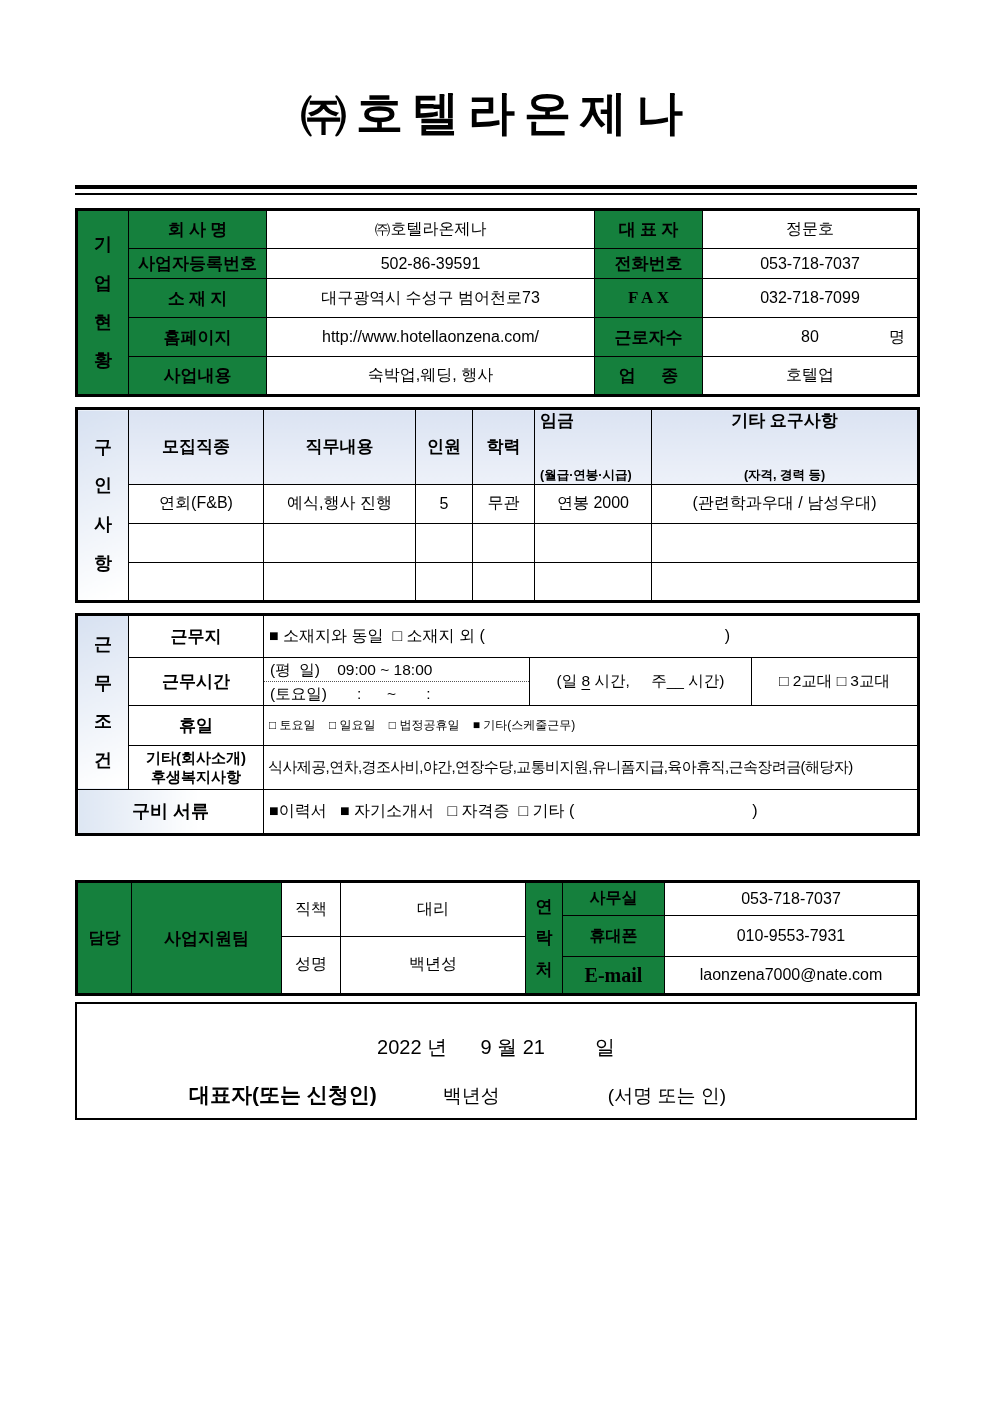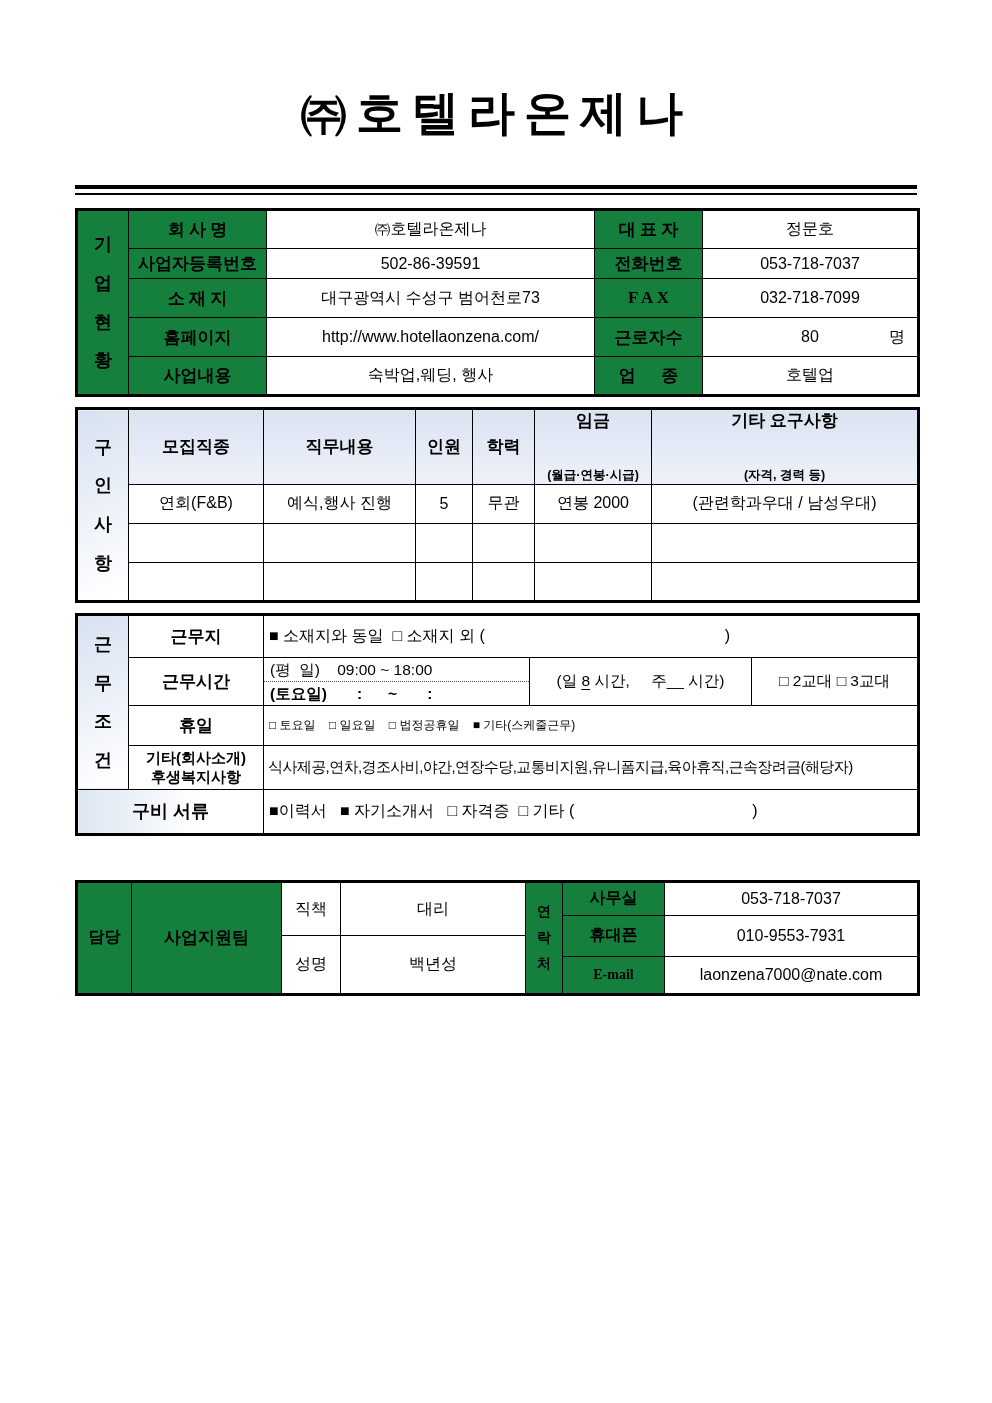--- a/index.html
+++ b/index.html
@@ -33,29 +33,29 @@
   .bluedocs { background:linear-gradient(90deg,#dde6f3 0%,#ffffff 65%); }
   .lbl { font-weight:700; text-align:center; font-size:17px; }
   .val { text-align:center; font-size:16px; }
   .left { text-align:left; }
   .pre { white-space:pre; }
   .vstack {
     width:1.15em; margin:0 auto; word-break:break-all;
     line-height:2.15; font-weight:700; font-size:18px; text-align:center;
   }
   .vstack3 {
-    width:1.15em; margin:16px auto; word-break:break-all;
-    line-height:1.85; font-weight:700; font-size:14px; text-align:center;
+    width:1.15em; margin:8px auto; word-break:break-all;
+    line-height:1.85; font-weight:700; font-size:17px; text-align:center;
   }
   .two-line div { line-height:1.25; }
   .hd1 { font-size:17px; font-weight:700; }
   .hd2 { font-size:12.5px; font-weight:700;margin-top:37px; }
   .timecell { padding:0; }
   .timecell .row1 { border-bottom:1px dotted #555; padding:2px 6px; height:24px; }
-  .timecell .row2 { padding:2px 6px; height:22px;font-weight:bold; }
+  .timecell .row2 { padding:2px 6px; height:22px; }
   .ul { text-decoration:underline; text-underline-offset:3px; }
   .workers { position:relative; }
   .workers .unit { position:absolute; right:12px; top:50%; transform:translateY(-50%); }
   .welfare { font-size:15px; letter-spacing:-0.6px; text-align:left; padding:0 4px; }
   .wlbl { font-size:15px; font-weight:700; text-align:center; line-height:1.3; }
   .footer-box {
     margin-top:6px; width:842px; height:118px;
     border:2px solid #000; padding-top:30px;
   }
   .date-line { text-align:center; font-size:20px; }
@@ -131,21 +131,21 @@
         </colgroup>
       <tbody>
           <tr style="height:47px">
         <td class="bluev" rowspan="4">
               <div class="vstack">구인사항</div>
             </td>
         <td class="blueh lbl">모집직종</td>
         <td class="blueh lbl">직무내용</td>
         <td class="blueh lbl">인원</td>
         <td class="blueh lbl">학력</td>
-        <td class="blueh two-line" style="text-align:center">
+        <td class="blueh two-line" style="text-align:left">
           <div class="hd1">임금</div>
           <div class="hd2">(월급·연봉·시급)</div>
         </td>
         <td class="blueh two-line" style="text-align:center">
           <div class="hd1">기타 요구사항</div>
           <div class="hd2">(자격, 경력 등)</div>
         </td>
       </tr>
       <tr style="height:39px">
         <td class="val">연회(F&amp;B)</td>
@@ -242,22 +242,30 @@
       <tr style="height:17px"></tr>
       <tr style="height:17px">
         <td class="gray lbl" rowspan="2" style="font-size:16px">휴대폰</td>
         <td class="val" rowspan="2">010-9553-7931</td>
       </tr>
       <tr style="height:17px">
         <td class="val" rowspan="3" style="font-size:16px">성명</td>
         <td class="val" rowspan="3">백년성</td>
       </tr>
       <tr style="height:17px">
-        <td class="gray lbl" rowspan="2" style="font-size:14px">E-mail</td>
+        <td class="gray lbl" rowspan="2" style="font-size:20px">E-mail</td>
         <td class="val" rowspan="2">laonzena7000@nate.com</td>
       </tr>
       <tr style="height:17px"></tr>
     </tbody>
       </table>
 
+    <div class="footer-box">
+      <div class="date-line pre">2022 년      9 월 21         일</div>
+      <div class="sign-line">
+        <span class="s-label">대표자(또는 신청인)</span>
+        <span class="s-name">백년성</span>
+        <span class="s-note">(서명 또는 인)</span>
+      </div>
+    </div>
 
   </div>
 </div>
 
 </body></html>

